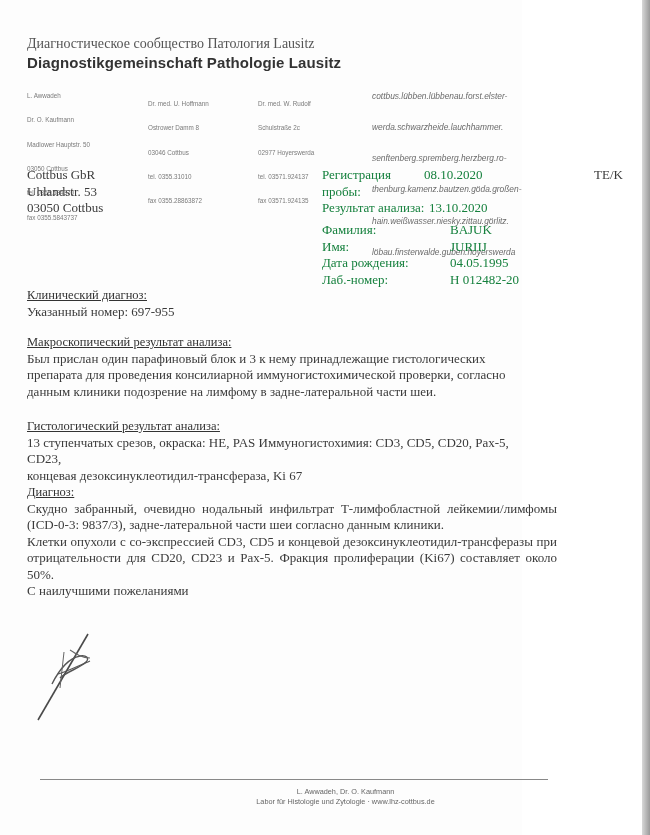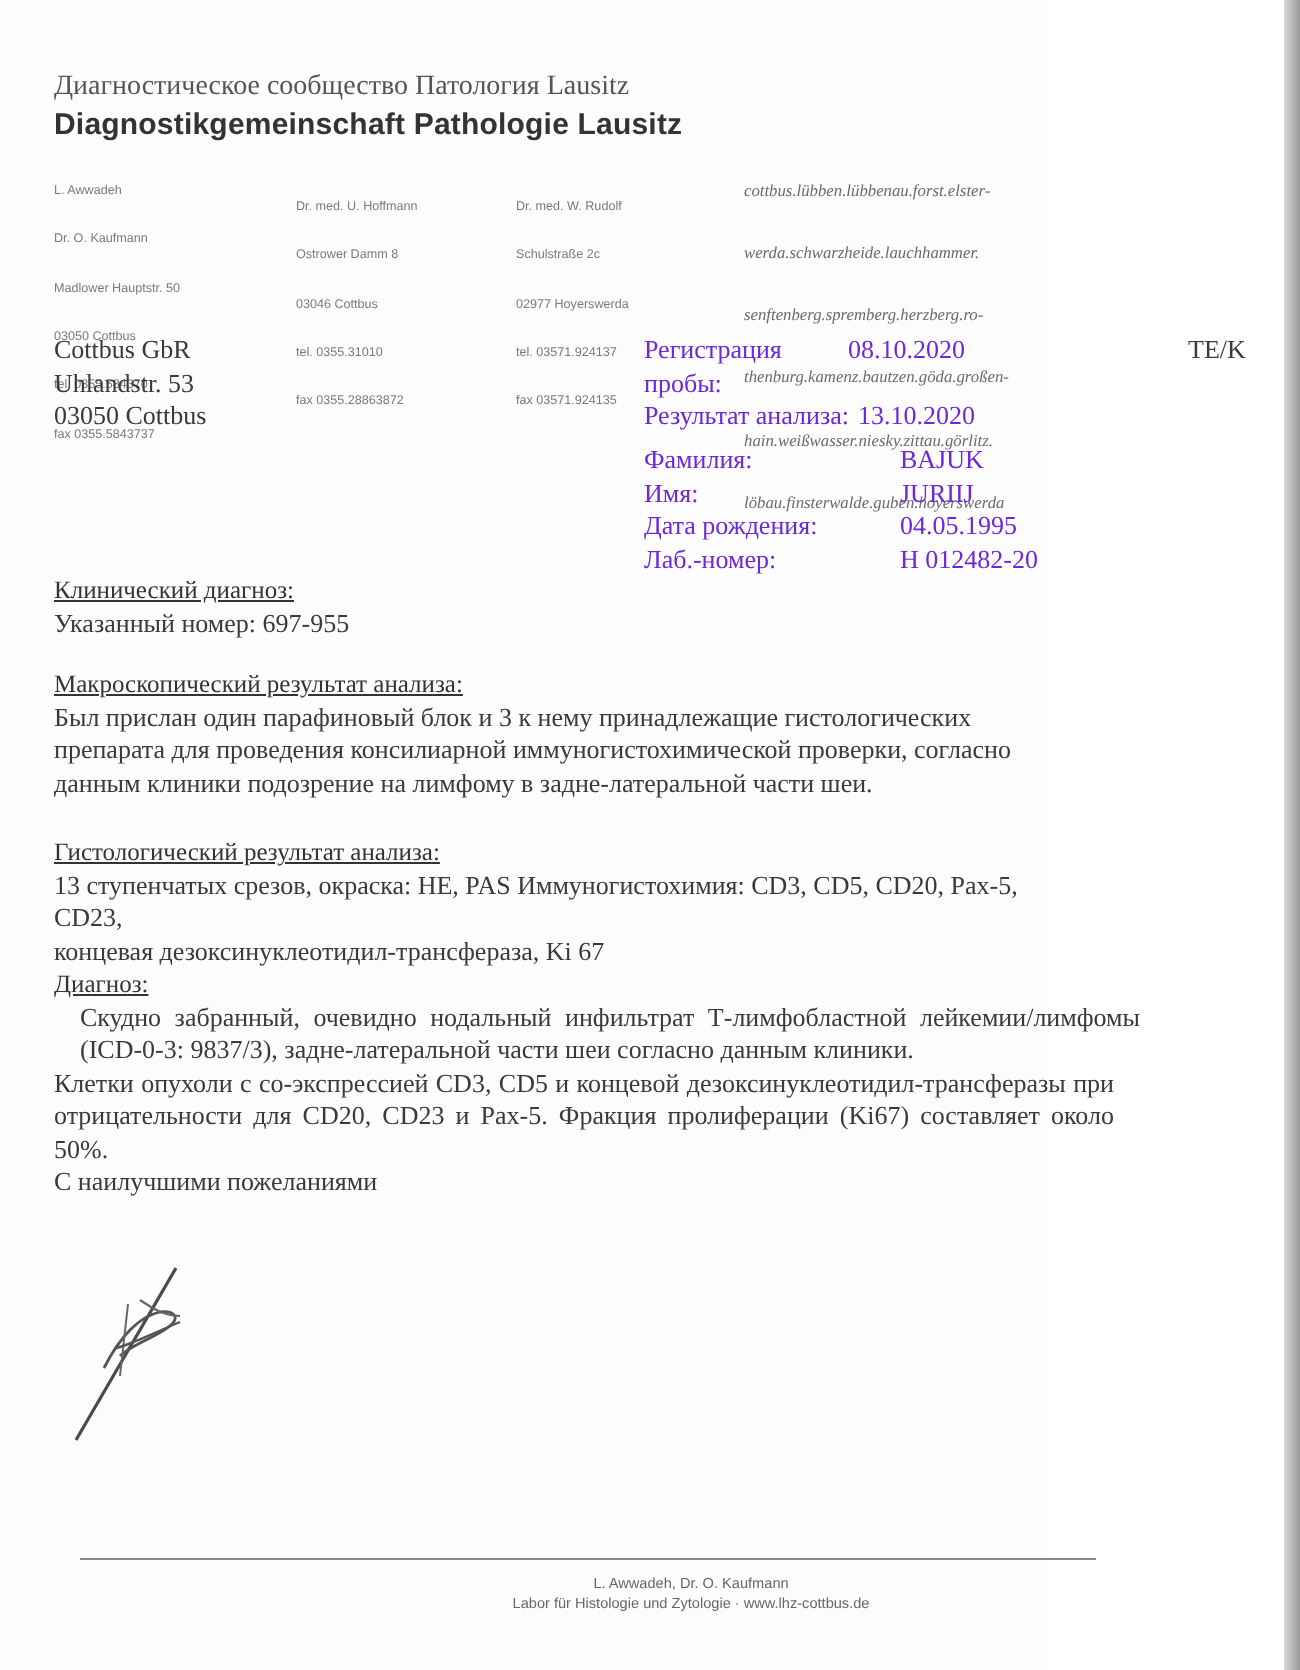--- a/index.html
+++ b/index.html
@@ -3,24 +3,24 @@
   <meta charset="utf-8">
   <style>
     html, body { margin:0; padding:0; }
     body { width:650px; height:835px; background:#ffffff; position:relative; overflow:hidden; font-family:"Liberation Serif", serif; color:#2e2e2e; }
     .page { position:absolute; left:0; top:0; width:522px; height:835px; background:#fdfdfd; }
     .edge { position:absolute; right:0; top:0; width:8px; height:835px; background:linear-gradient(to right,#d8d8d8,#9a9a9a); }
     .abs { position:absolute; }
     .hdr-ru { left:27px; top:36px; font-size:14px; color:#555; }
     .hdr-de { left:27px; top:54px; font-family:"Liberation Sans", sans-serif; font-weight:bold; font-size:15px; color:#333; letter-spacing:0.1px; }
     .addr { font-family:"Liberation Sans", sans-serif; font-size:6.3px; line-height:8.1px; color:#7a7a7a; white-space:pre; }
-    .cities { left:372px; top:70px; font-family:Liberation Serif, serif; font-style:italic; font-size:8.4px; line-height:10.4px; color:#6a6a6a; white-space:pre; }
+    .cities { left:372px; top:70px; font-family:Liberation Sans, sans-serif; font-style:italic; font-size:8.4px; line-height:10.4px; color:#6a6a6a; white-space:pre; }
     .body-txt { font-size:13px; line-height:16.5px; color:#3a3a3a; }
     .sender { left:27px; top:167px; }
-    .meta { left:322px; top:167px; font-size:13px; line-height:16.5px; color:#6d28d9; }
+    .meta { left:322px; top:167px; font-size:13px; line-height:16.5px; color:#15803d; }
     .meta-row { display:flex; }
     .meta-row .lbl { width:100px; }
     .pat-row .lbl { width:100px; }
     .code { left:594px; top:167px; font-size:13px; color:#3a3a3a; }
     .section-title { font-weight:normal; text-decoration:underline; font-size:12.5px; color:#333; }
     .justify { text-align:justify; width:530px; }
     .sig { left:44px; top:663px; font-family:"Liberation Mono", monospace; font-size:11px; line-height:15px; color:#555; }
     .footer-line { left:40px; top:779px; width:508px; height:1px; background:#888; }
     .footer { left:0; top:787px; width:595px; text-align:center; font-family:"Liberation Sans", sans-serif; font-size:7.3px; line-height:10px; color:#666;margin-left:48px; }
   </style>
@@ -114,21 +114,21 @@
   </div>
 
   <div class="abs body-txt" style="left:27px; top:418px;">
     <div class="section-title">Гистологический результат анализа:</div>
     <div>13 ступенчатых срезов, окраска: HE, PAS Иммуногистохимия: CD3, CD5, CD20, Pax-5, CD23,</div>
     <div>концевая дезоксинуклеотидил-трансфераза, Ki 67</div>
   </div>
 
   <div class="abs body-txt" style="left:27px; top:484px;">
     <div class="section-title">Диагноз:</div>
-    <div class="justify" style="text-align-last:left;margin-left:13px;">Скудно забранный, очевидно нодальный инфильтрат Т-лимфобластной лейкемии/лимфомы (ICD-0-3: 9837/3), задне-латеральной части шеи согласно данным клиники.</div>
+    <div class="justify" style="text-align-last:left;">Скудно забранный, очевидно нодальный инфильтрат Т-лимфобластной лейкемии/лимфомы (ICD-0-3: 9837/3), задне-латеральной части шеи согласно данным клиники.</div>
     <div class="justify" style="text-align-last:left;">Клетки опухоли с со-экспрессией CD3, CD5 и концевой дезоксинуклеотидил-трансферазы при отрицательности для CD20, CD23 и Pax-5. Фракция пролиферации (Ki67) составляет около 50%.</div>
     <div>С наилучшими пожеланиями</div>
   </div>
 
   <svg class="abs" style="left:30px; top:628px;" width="90" height="96" viewBox="0 0 90 96">
     <path d="M8 92 L58 6" stroke="#4a4a4a" stroke-width="1.6" fill="none"></path>
     <path d="M22 56 C30 40, 40 30, 50 28 C56 27, 60 30, 56 34 C50 40, 36 44, 30 50" stroke="#555" stroke-width="1.4" fill="none"></path>
     <path d="M34 24 L30 60" stroke="#666" stroke-width="1" fill="none"></path>
     <path d="M40 22 C46 26, 52 30, 60 30" stroke="#666" stroke-width="1.1" fill="none"></path>
     <path d="M28 46 C36 44, 48 38, 60 33" stroke="#555" stroke-width="1.2" fill="none"></path>

